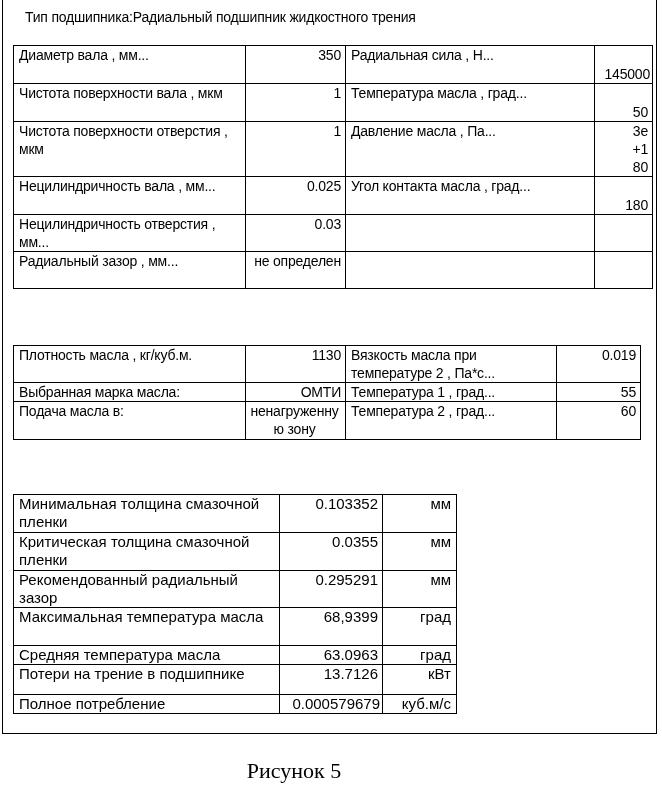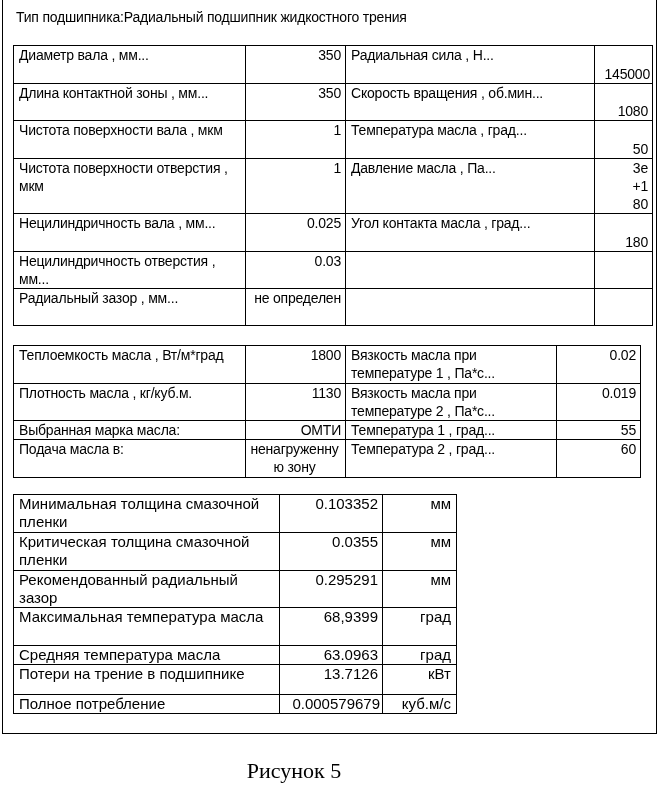--- a/index.html
+++ b/index.html
@@ -1,20 +1,20 @@
 <!DOCTYPE html>
 <html><head>
 <meta charset="utf-8">
 <style>
   html, body { margin:0; padding:0; background:#fff; }
   body { width:662px; height:792px; position:relative; overflow:hidden;
          font-family:"Liberation Sans", sans-serif; font-size:14px; color:#000; }
   .frame { position:absolute; left:2px; top:0px; width:655px; height:734px;
            border-left:1px solid #000; border-right:1px solid #000; border-bottom:1px solid #000; box-sizing:border-box; }
-  .title { position:absolute; left:16px; top:9px; font-size:14px; letter-spacing:-0.2px; }
+  .title { position:absolute; left:25px; top:9px; font-size:14px; letter-spacing:-0.2px; }
   table { position:absolute; border-collapse:collapse; table-layout:fixed; }
   td { border:1px solid #000; padding:0 5px; vertical-align:top; line-height:18px;
        font-size:14px; letter-spacing:-0.2px; overflow:hidden; }
   td.num { text-align:right; padding:0 4px 0 2px; }
   td.num.bot { vertical-align:bottom; }
   #t1 { left:13px; top:45px; width:639px; }
   #t2 { left:13px; top:345px; width:627px; }
   #t3 { left:13px; top:494px; width:443px; }
   #t3 td { font-size:15px; letter-spacing:0; line-height:18px; }
   #t3 td.unit { padding-left:9px;text-align:right; }
@@ -35,26 +35,20 @@
       <col style="width:100px">
       <col style="width:249px">
       <col style="width:58px">
     </colgroup>
   <tbody>
       <tr style="height:38px">
     <td>Диаметр вала , мм...</td>
     <td class="num">350</td>
     <td>Радиальная сила , Н...</td>
     <td class="num bot" style="padding-left:0;padding-right:2px;">145000</td>
-  </tr>
-  <tr style="height:37px">
-    <td>Длина контактной зоны , мм...</td>
-    <td class="num">350</td>
-    <td>Скорость вращения , об.мин...</td>
-    <td class="num bot">1080</td>
   </tr>
   <tr style="height:38px">
     <td>Чистота поверхности вала , мкм</td>
     <td class="num">1</td>
     <td>Температура масла , град...</td>
     <td class="num bot">50</td>
   </tr>
   <tr style="height:55px">
     <td>Чистота поверхности отверстия , мкм</td>
     <td class="num">1</td>
@@ -83,26 +77,20 @@
   </table>
 
 <table id="t2">
   <colgroup>
       <col style="width:232px">
       <col style="width:100px">
       <col style="width:211px">
       <col style="width:84px">
     </colgroup>
   <tbody>
-      <tr style="height:38px">
-    <td>Теплоемкость масла , Вт/м*град</td>
-    <td class="num">1800</td>
-    <td>Вязкость масла при температуре 1 , Па*с...</td>
-    <td class="num">0.02</td>
-  </tr>
   <tr style="height:37px">
     <td>Плотность масла , кг/куб.м.</td>
     <td class="num">1130</td>
     <td>Вязкость масла при температуре 2 , Па*с...</td>
     <td class="num">0.019</td>
   </tr>
   <tr style="height:19px">
     <td>Выбранная марка масла:</td>
     <td class="num">ОМТИ</td>
     <td>Температура 1 , град...</td>

